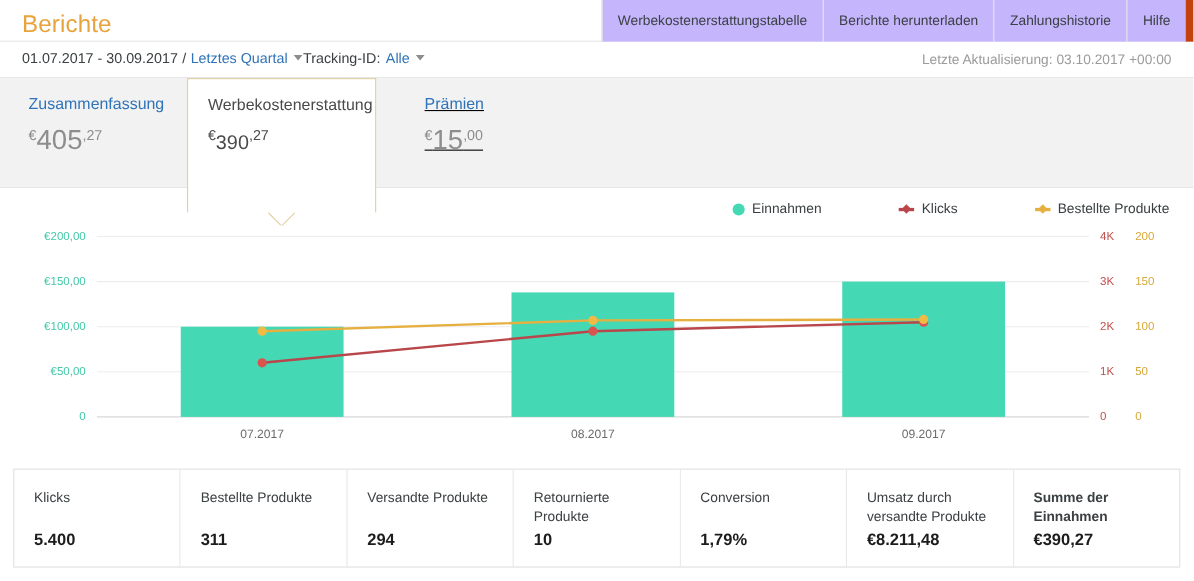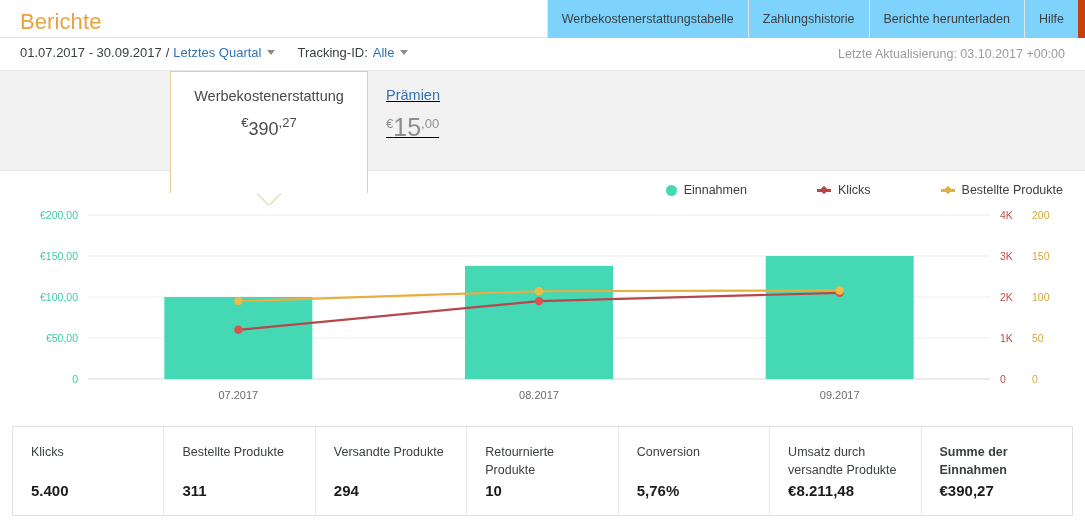--- a/index.html
+++ b/index.html
@@ -17,21 +17,21 @@
     background: #fff;
   }
   .nav-tabs {
     position: absolute; right: 0; top: 0; height: 38px;
     display: flex; align-items: stretch;
   }
   .nav-tab {
     display: flex; align-items: center; padding: 0 14px;
     font-size: 12.5px; color: #3b4043; white-space: nowrap;
     border-left: 1px solid #e3e3e3; cursor: pointer;
-    background: #7dd3fc;
+    background: #c4b5fd;
     text-align: center;
   }
   .nav-tab:last-child { border-right: 7px solid #c2410c; }
 
   .page-title {
     position: absolute; left: 20px; top: 9px;
     font-size: 22px; color: #e8a33d; font-weight: normal;
     letter-spacing: .1px;
   }
 
@@ -45,21 +45,21 @@
     font-size: 13px; color: #3b4043; display: flex; align-items: center; gap: 0;
   }
   .daterange { color: #3b4043; }
   .sep { color: #3b4043; padding: 0 4px; }
   .link-blue { color: #2f73b8; cursor: pointer; }
   .caret {
     display: inline-block; width: 0; height: 0; margin-left: 6px;
     border-left: 4px solid transparent; border-right: 4px solid transparent;
     border-top: 5px solid #8c8c8c; vertical-align: middle;
   }
-  .tracking { margin-left: 22px; color: #3b4043; }
+  .tracking { color: #3b4043; }
   .filter-right {
     position: absolute; right: 20px; top: 9px;
     font-size: 12.5px; color: #9b9b9b;
   }
 
   
   .cards-wrap {
     position: relative; height: 100px; background: #f2f2f2;
     border-bottom: 1px solid #e6e6e6;
   }
@@ -139,42 +139,46 @@
 </style>
 </head>
 <body>
 
 <div class="page">
 
   <div class="header">
     <div class="page-title">Berichte</div>
     <div class="nav-tabs" id="nav-tabs">
         <div class="nav-tab">Werbekostenerstattungstabelle</div>
+        <div class="nav-tab">Berichte herunterladen</div>
         <div class="nav-tab">Zahlungshistorie</div>
-        <div class="nav-tab">Berichte herunterladen</div>
         <div class="nav-tab">Hilfe</div>
       </div>
   </div>
 
   <div class="filterbar">
     <div class="filter-left">
       <span class="daterange">01.07.2017 - 30.09.2017</span>
       <span class="sep">/</span>
       <span class="link-blue">Letztes Quartal</span>
       <span class="caret"></span>
       <span class="tracking">Tracking-ID:</span>
       <span class="link-blue" style="margin-left:5px">Alle</span>
       <span class="caret"></span>
     </div>
     <div class="filter-right">Letzte Aktualisierung: 03.10.2017 +00:00</div>
   </div>
 
   <div class="cards-wrap">
     <div class="cards" id="cards">
-        <div class="card active" style="left: 170px; width: 198px; text-align: center;">
+        <div class="card inactive" style="left: 8px; width: 162px;">
+          <div class="c-title">Zusammenfassung</div>
+          <div class="amount"><span class="cur">€</span><span class="int">405</span><span class="dec">,27</span></div>
+        </div>
+        <div class="card active" style="left: 170px; width: 172px;">
           <div class="c-title">Werbekostenerstattung</div>
           <div class="amount"><span class="cur">€</span><span class="int">390</span><span class="dec">,27</span></div>
           <div class="tip-arrow"></div>
         </div>
         <div class="card inactive" style="left: 368px; width: 155px; text-decoration: underline;">
           <div class="c-title">Prämien</div>
           <div class="amount"><span class="cur">€</span><span class="int">15</span><span class="dec">,00</span></div>
         </div>
       </div>
   </div>
@@ -232,21 +236,21 @@
       <div class="metric">
         <div class="m-label">Versandte Produkte</div>
         <div class="m-value">294</div>
       </div>
       <div class="metric">
         <div class="m-label">Retournierte Produkte</div>
         <div class="m-value">10</div>
       </div>
       <div class="metric">
         <div class="m-label">Conversion</div>
-        <div class="m-value">5,76%</div>
+        <div class="m-value">1,79%</div>
       </div>
       <div class="metric">
         <div class="m-label">Umsatz durch versandte Produkte</div>
         <div class="m-value">€8.211,48</div>
       </div>
       <div class="metric emph">
         <div class="m-label">Summe der Einnahmen</div>
         <div class="m-value">€390,27</div>
       </div>
     </div>

